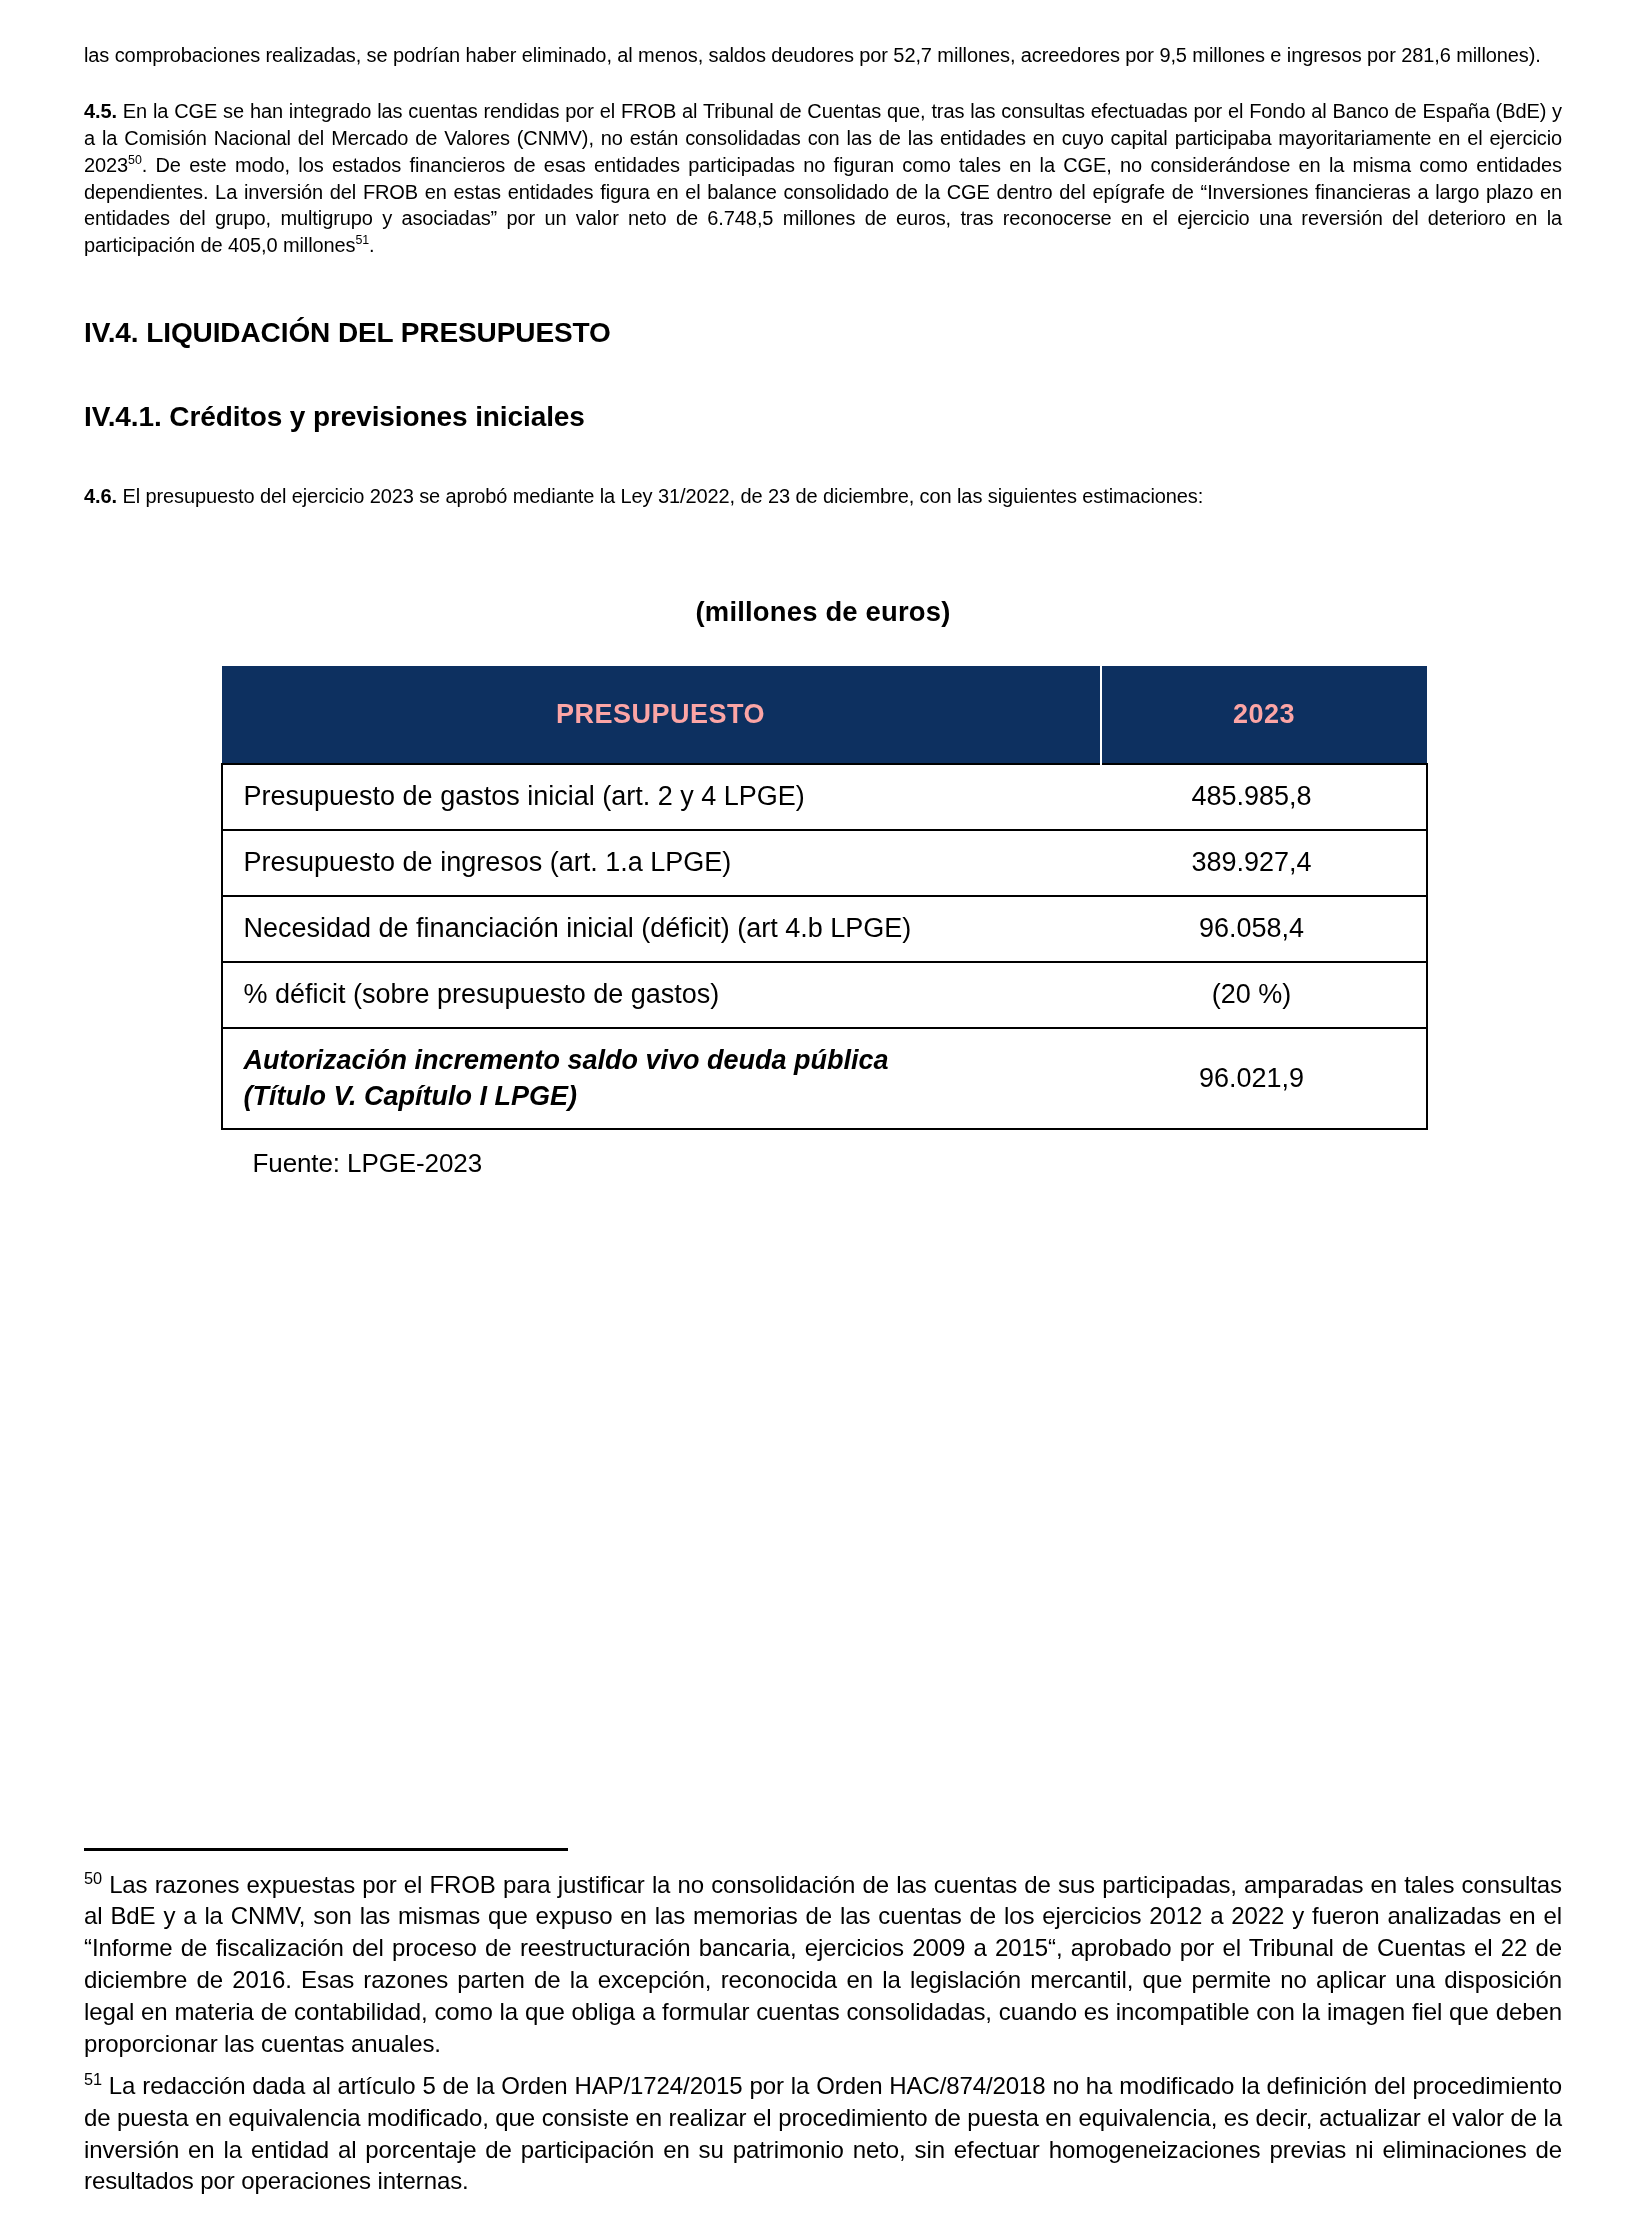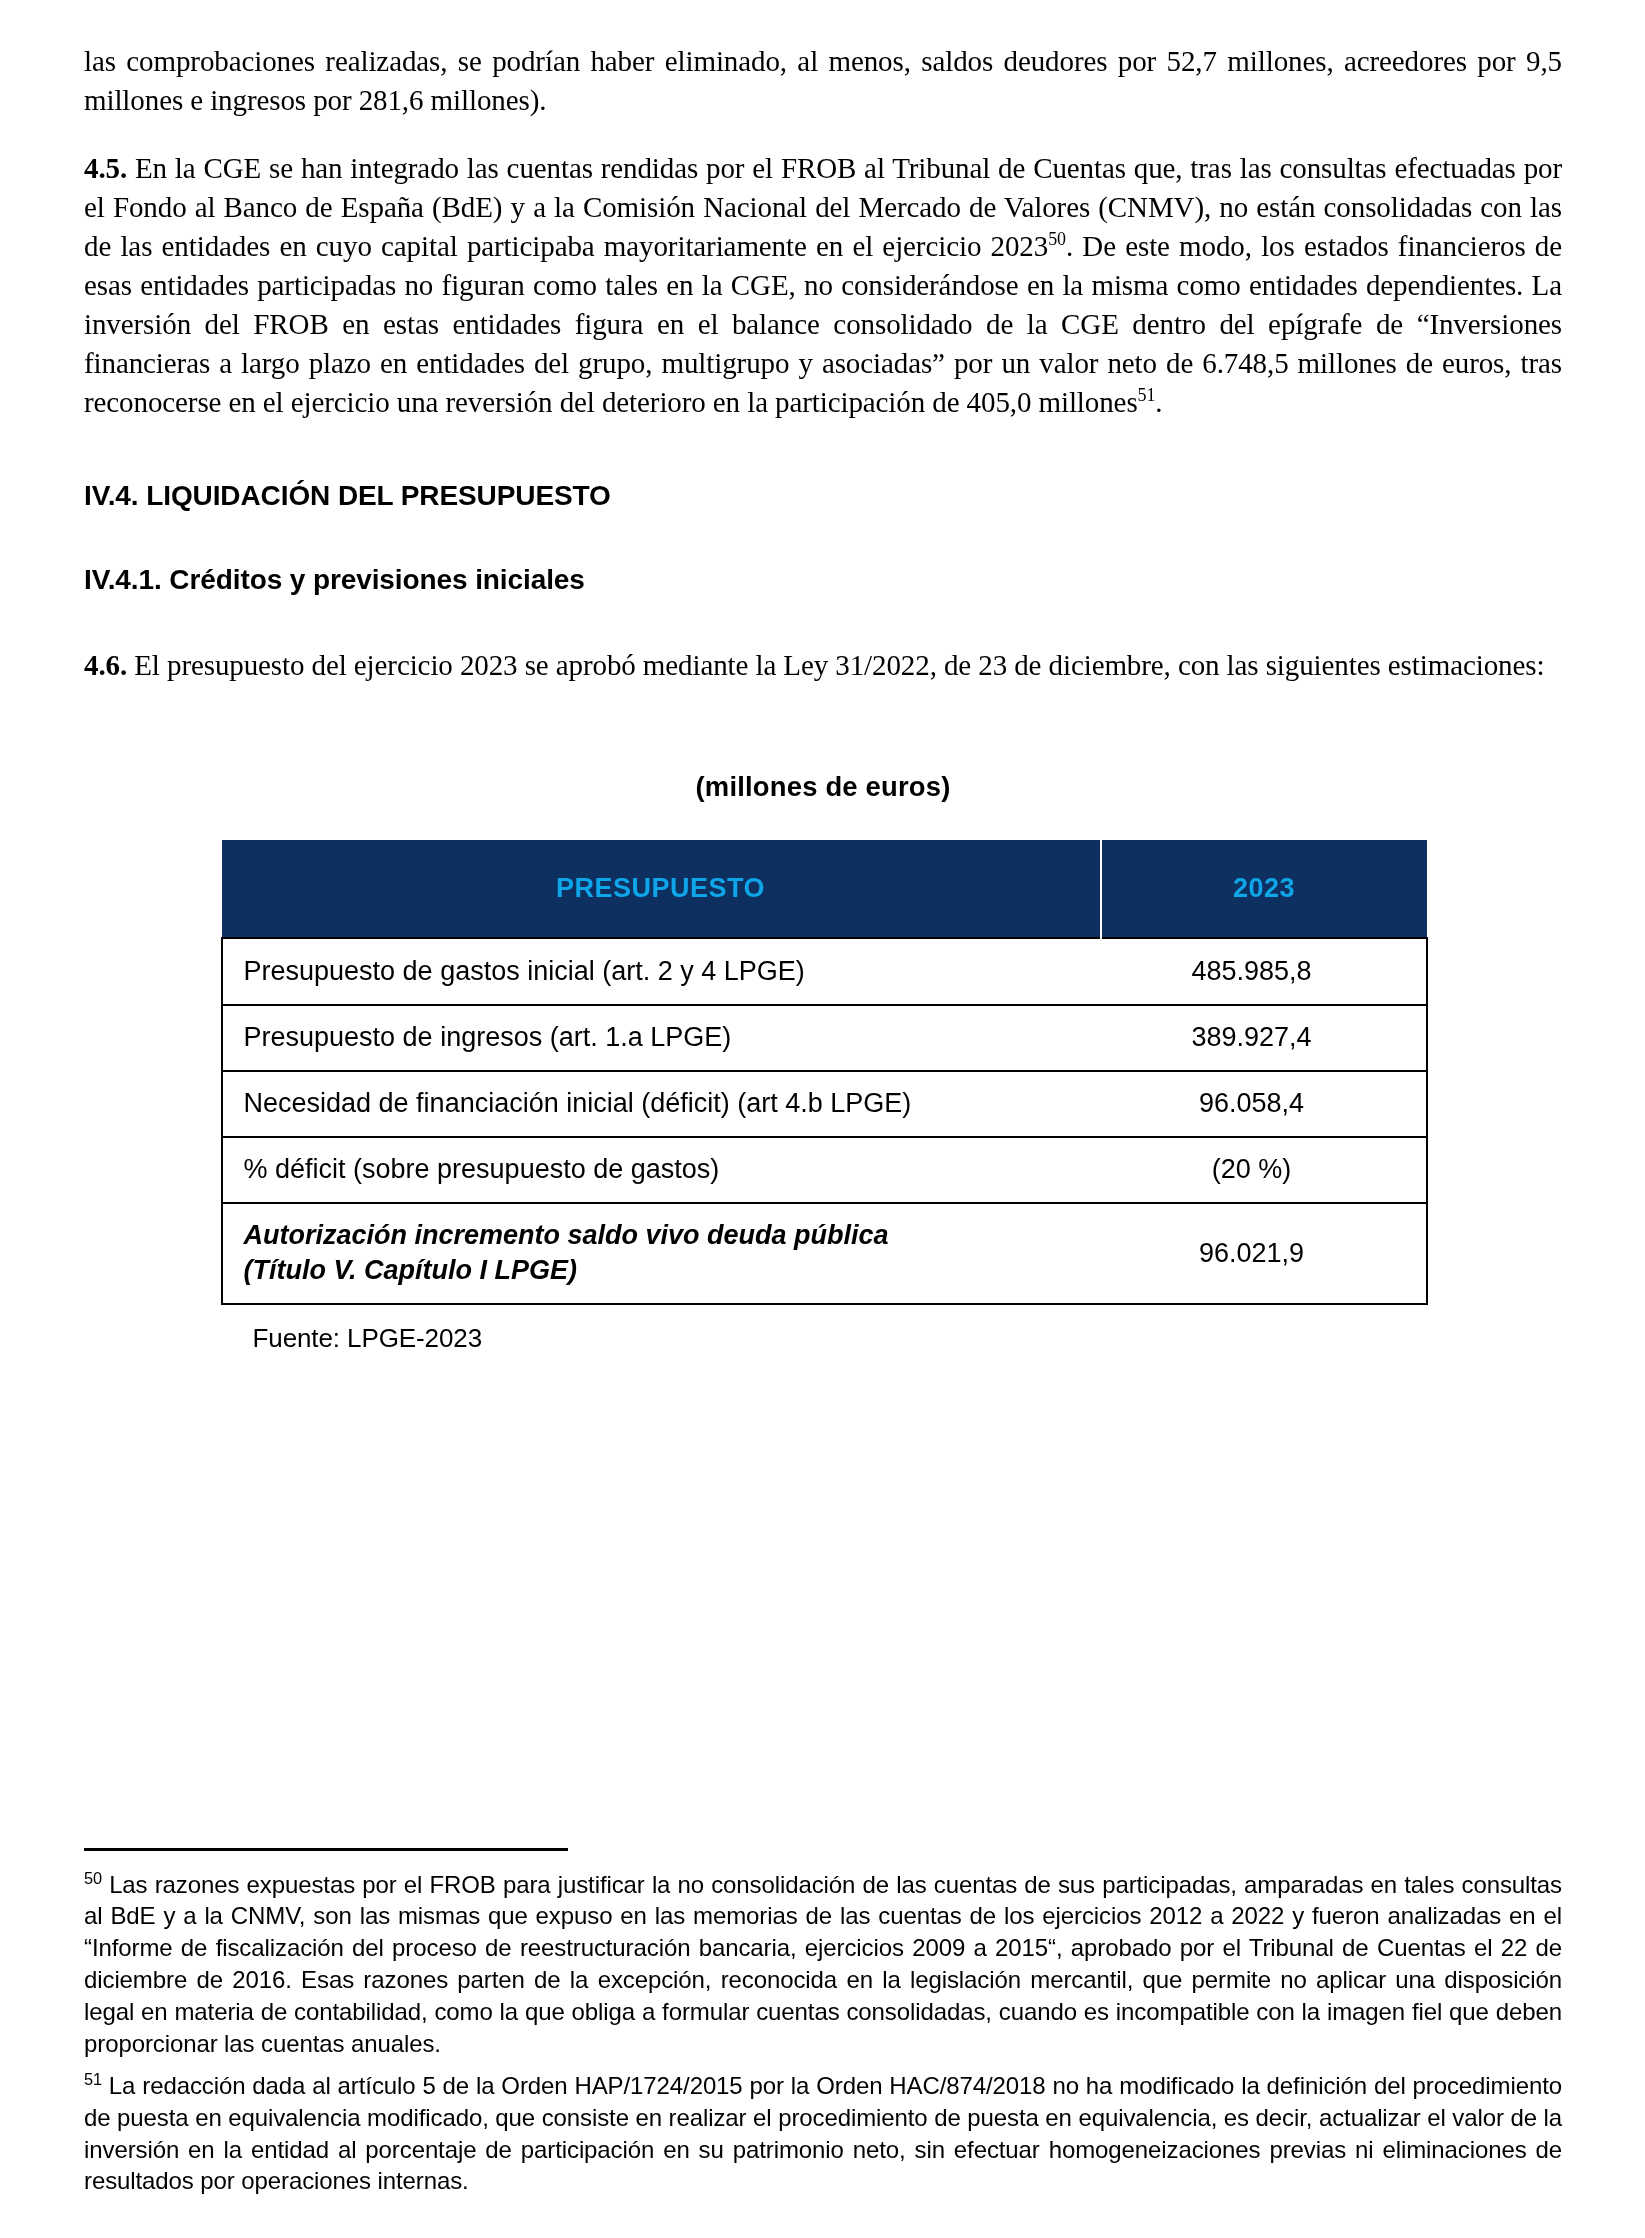--- a/index.html
+++ b/index.html
@@ -15,27 +15,26 @@
   .page {
     position: relative;
     width: 1646px;
     height: 2239px;
     background: #ffffff;
     box-sizing: border-box;
     padding: 42px 84px 0 84px;
     overflow: hidden;
   }
   .body-text {
-    font-size: 29px;
+    font-size: 20px;
     line-height: 1.345;
     text-align: justify;
     text-justify: inter-word;
     margin: 0;
     letter-spacing: -0.1px;
-    font-family: Liberation Serif, serif;
   }
   .para-gap { margin-top: 29px; }
   .para-num { font-weight: bold; }
   sup {
     font-size: 0.62em;
     vertical-align: super;
     line-height: 0;
   }
 
   
@@ -71,21 +70,21 @@
     width: 100%;
     border-collapse: collapse;
     table-layout: fixed;
     font-size: 27px;
   }
   table.data col.c-label { width: 879px; }
   table.data col.c-value { width: 326px; }
 
   table.data thead th {
     background: #0d3060;
-    color: #0ea5e9;
+    color: #fca5a5;
     font-weight: bold;
     font-size: 27px;
     height: 95px;
     vertical-align: middle;
     text-align: center;
     letter-spacing: 0.5px;
     border: none;
   }
   table.data thead th.th-label {
     border-right: 2.4px solid #ffffff;

